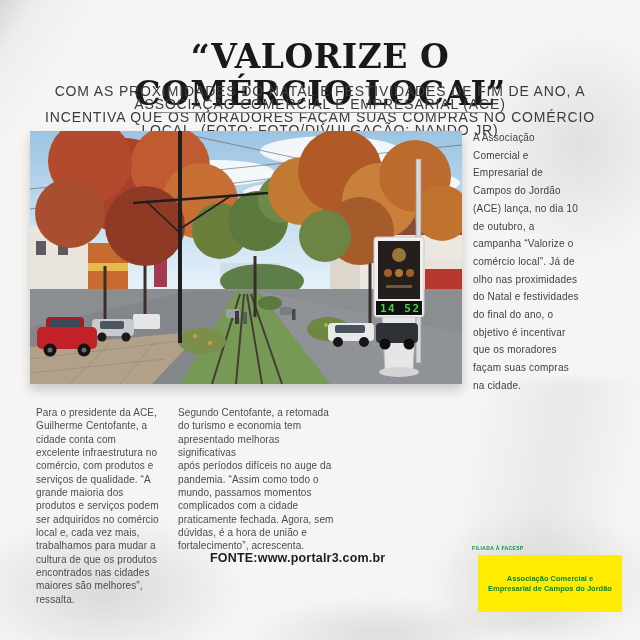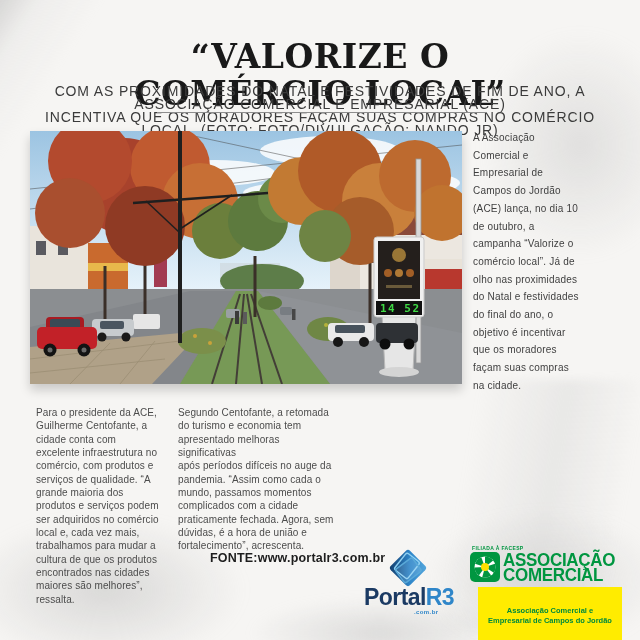--- a/index.html
+++ b/index.html
@@ -297,61 +297,27 @@
 local e, cada vez mais,
 trabalhamos para mudar a
 cultura de que os produtos
 encontrados nas cidades
 maiores são melhores”,
 ressalta.</div>
   <div class="col col2">Segundo Centofante, a retomada
 do turismo e economia tem
 apresentado melhoras significativas
 após períodos difíceis no auge da
-pandemia. “Assim como cada o
+pandemia. “Assim como todo o
 mundo, passamos momentos
 complicados com a cidade
 praticamente fechada. Agora, sem
 dúvidas, é a hora de união e
 fortalecimento”, acrescenta.</div>
   <div class="source">FONTE:www.portalr3.com.br</div>
 
-  <div class="portal">
-    <svg class="diamond" viewBox="0 0 40 40">
-      <defs>
-        <linearGradient id="dg" x1="0" y1="1" x2="1" y2="0">
-          <stop offset="0" stop-color="#123c6b"></stop>
-            <stop offset=".55" stop-color="#2f86c9"></stop>
-            <stop offset="1" stop-color="#56a8dd"></stop>
-        </linearGradient>
-      </defs>
-      <g transform="rotate(45 20 20)">
-        <rect x="7" y="7" width="26" height="26" rx="3" fill="url(#dg)"></rect>
-        <rect x="10" y="9" width="16" height="20" rx="2" fill="none" stroke="#8fd0f2" stroke-width="1.4" transform="rotate(-7 20 20)"></rect>
-        <rect x="14" y="11" width="16" height="20" rx="2" fill="rgba(255,255,255,0.10)" stroke="#5aa9d8" stroke-width="1.4" transform="rotate(8 20 20)"></rect>
-      </g>
-    </svg>
-    <div class="wordmark"><span class="wm1">Portal</span><span class="wm2">R3</span></div>
-    <div class="dom">.com.br</div>
-  </div>
 
   <div class="ace">
     <div class="affil">FILIADA À FACESP</div>
-    <div class="row">
-      <svg class="mark" viewBox="0 0 30 30">
-        <rect width="30" height="30" rx="5" fill="#009640"></rect>
-        <circle cx="15" cy="15" r="10.5" fill="#ffffff"></circle>
-        <g fill="#009640">
-          <path d="M15 4.5 A10.5 10.5 0 0 1 23.2 8.4 L15 15 Z"></path>
-          <path d="M15 4.5 A10.5 10.5 0 0 1 23.2 8.4 L15 15 Z" transform="rotate(72 15 15)"></path>
-          <path d="M15 4.5 A10.5 10.5 0 0 1 23.2 8.4 L15 15 Z" transform="rotate(144 15 15)"></path>
-          <path d="M15 4.5 A10.5 10.5 0 0 1 23.2 8.4 L15 15 Z" transform="rotate(216 15 15)"></path>
-          <path d="M15 4.5 A10.5 10.5 0 0 1 23.2 8.4 L15 15 Z" transform="rotate(288 15 15)"></path>
-        </g>
-        <circle cx="15" cy="15" r="4" fill="#ffe000"></circle>
-      </svg>
-      <div class="wordmark">ASSOCIAÇÃO
-COMERCIAL</div>
-    </div>
     <div class="banner">Associação Comercial e
 Empresarial de Campos do Jordão</div>
   </div>
 </div>
 
 </body></html>

